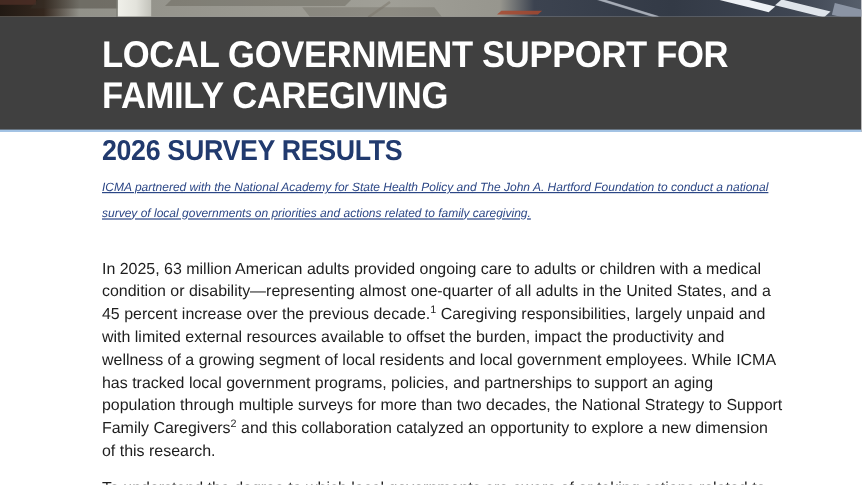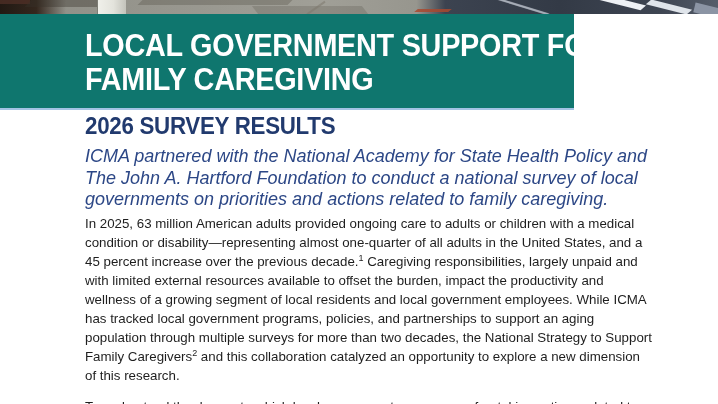--- a/index.html
+++ b/index.html
@@ -46,22 +46,22 @@
   .ph-cross-1     { left: 596px; top: -1px; width: 48px; height: 6px;
     background: #eef1f5; transform: rotate(14deg) skewX(-35deg); }
   .ph-cross-2     { left: 648px; top: 4px; width: 42px; height: 6px;
     background: #dfe4ea; transform: rotate(14deg) skewX(-35deg); }
   .ph-corner      { left: 694px; top: 6px; width: 30px; height: 10px;
     background: #8b94a4; transform: rotate(14deg); }
 
   
   .banner {
     position: absolute; top: 14px; left: 0;
-    width: 574px; height: 96px;
-    background: #0f766e;
+    width: 718px; height: 96px;
+    background: #404040;
     border-bottom: 2px solid #a3c3e4;
   }
   .banner-title {
     position: absolute; top: 15px; left: 85px;
     color: #ffffff;
     font-size: 31px; font-weight: bold;
     line-height: 34px;
     letter-spacing: -0.3px;
     transform: scaleX(.93); transform-origin: left top;
     white-space: nowrap;
@@ -74,21 +74,21 @@
     font-size: 24px; font-weight: bold;
     letter-spacing: -0.3px;
     transform: scaleX(.93); transform-origin: left top;
     white-space: nowrap;
   }
   .intro {
     position: absolute; top: 146px; left: 85px;
     width: 566px;
     color: #2c4786;
     font-style: italic;
-    font-size: 18px; line-height: 21.5px;
+    font-size: 10px; line-height: 21.5px; text-decoration: underline;
   }
   .body-copy {
     position: absolute; top: 214px; left: 85px;
     width: 568px;
     color: #1e1e1e;
     font-size: 13.3px; line-height: 19px;
   }
   .body-copy p + p { margin-top: 12px; }
   .body-copy sup { font-size: 9px; line-height: 0; }
 </style>

